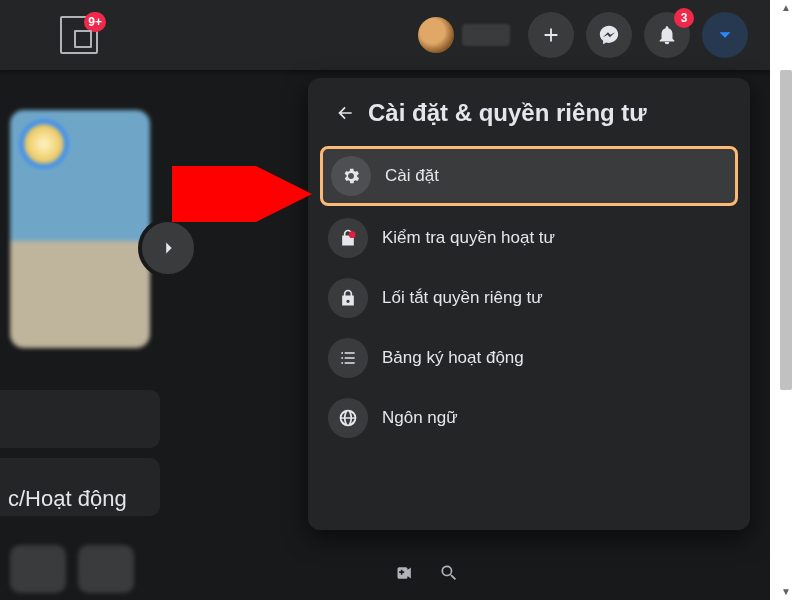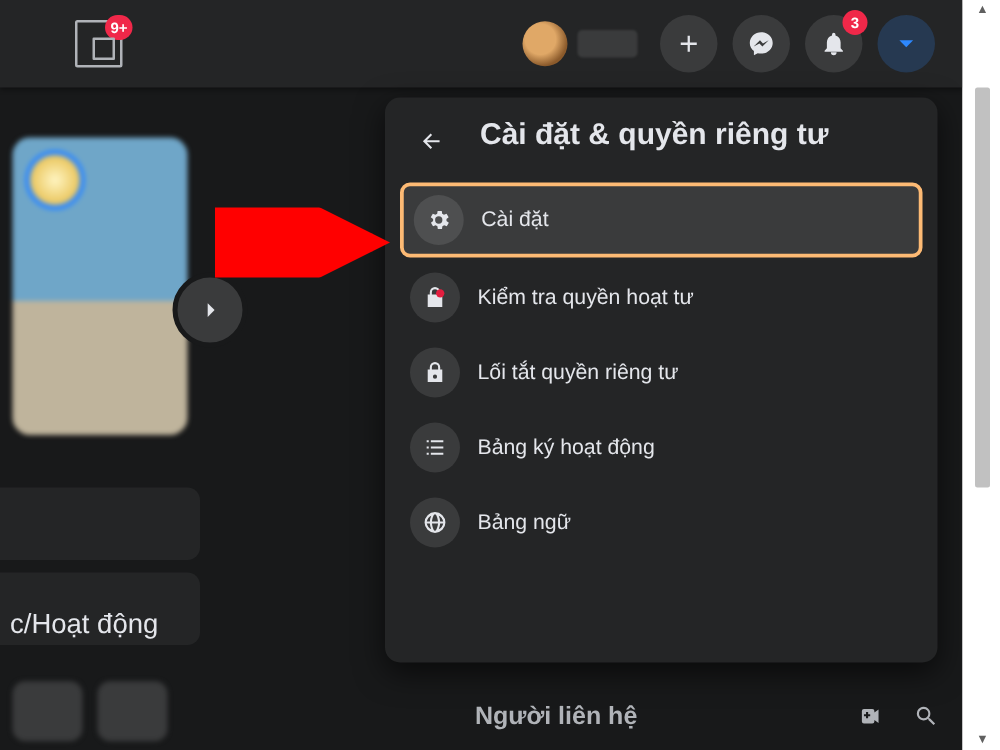--- a/index.html
+++ b/index.html
@@ -30,21 +30,21 @@
   .story-arrow{position:absolute;left:138px;top:218px;width:52px;height:52px;border-radius:50%;background:#3a3b3c;display:flex;align-items:center;justify-content:center;color:#e4e6eb;font-size:24px;border:4px solid #18191a;}
   .left-block{position:absolute;left:0px;width:160px;height:58px;background:#242526;border-radius:0 10px 10px 0;}
   .left-block.b1{top:390px;}
   .left-block.b2{top:458px;}
   .left-text{position:absolute;left:8px;top:486px;color:#e4e6eb;font-size:22px;}
   .left-thumbs{position:absolute;left:10px;top:545px;display:flex;gap:12px;}
   .left-thumbs div{width:56px;height:48px;border-radius:10px;background:#3a3b3c;filter:blur(2px);}
 
   
   .panel{position:absolute;left:308px;top:78px;width:442px;height:452px;background:#242526;border-radius:12px;box-shadow:0 8px 24px rgba(0,0,0,.6);padding:14px 12px;box-sizing:border-box;}
-  .panel-head{display:flex;gap:20px;margin-bottom:12px;padding:2px 6px;}
+  .panel-head{display:flex;align-items:center;gap:4px;margin-bottom:12px;padding:2px 6px;}
   .back-btn{width:38px;height:38px;border-radius:50%;display:flex;align-items:center;justify-content:center;color:#e4e6eb;cursor:pointer;}
   .panel-title{color:#e4e6eb;font-size:24px;font-weight:700;}
   .menu{display:flex;flex-direction:column;gap:4px;}
   .menu-item{display:flex;align-items:center;height:56px;border-radius:8px;padding:0 8px;cursor:pointer;gap:14px;}
   .menu-item.hl{background:#3a3b3c;border:3px solid #fdba74;box-sizing:border-box;height:60px;}
   .mi-icon{width:40px;height:40px;border-radius:50%;background:#3a3b3c;display:flex;align-items:center;justify-content:center;flex-shrink:0;}
   .menu-item.hl .mi-icon{background:#4e4f50;}
   .mi-icon svg{width:20px;height:20px;fill:#e4e6eb;}
   .mi-label{color:#e4e6eb;font-size:17px;font-weight:500;}
 
@@ -156,28 +156,27 @@
         <span class="mi-label">Bảng ký hoạt động</span>
       </div>
 
 
       <div class="menu-item">
         <div class="mi-icon">
           <svg viewBox="0 0 24 24">
               <path d="M12 2a10 10 0 1 0 10 10A10 10 0 0 0 12 2zm7.9 9h-3a15 15 0 0 0-1.3-5.5A8 8 0 0 1 19.9 11zM12 4c1 0 2.4 2.6 2.9 7H9.1C9.6 6.6 11 4 12 4zM8.4 5.5A15 15 0 0 0 7.1 11h-3a8 8 0 0 1 4.3-5.5zM4.1 13h3a15 15 0 0 0 1.3 5.5A8 8 0 0 1 4.1 13zM12 20c-1 0-2.4-2.6-2.9-7h5.8c-.5 4.4-1.9 7-2.9 7zm3.6-1.5A15 15 0 0 0 16.9 13h3a8 8 0 0 1-4.3 5.5z"></path>
             </svg>
         </div>
-        <span class="mi-label">Bảng ngữ</span>
+        <span class="mi-label">Ngôn ngữ</span>
       </div>
 
     </div>
   </div>
 
   <div class="contacts">
-    <span class="label">Người liên hệ</span>
     <div class="cbtn">
       <svg viewBox="0 0 24 24">
           <path d="M15 8.5V7a2 2 0 0 0-2-2H5a2 2 0 0 0-2 2v10a2 2 0 0 0 2 2h8a2 2 0 0 0 2-2v-1.5l4 3v-13zM9 14H7v-2H5v-2h2V8h2v2h2v2H9z"></path>
         </svg>
     </div>
     <div class="cbtn">
       <svg viewBox="0 0 24 24">
           <path d="M15.5 14h-.8l-.3-.3a6.5 6.5 0 1 0-.7.7l.3.3v.8l5 5 1.5-1.5-5-5zM9.5 14A4.5 4.5 0 1 1 14 9.5 4.5 4.5 0 0 1 9.5 14z"></path>
         </svg>
     </div>

